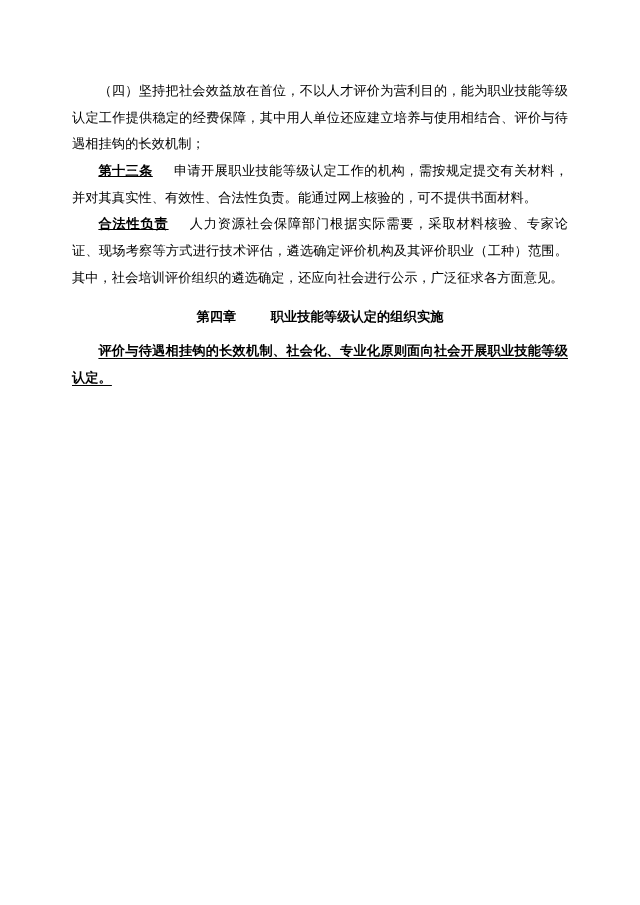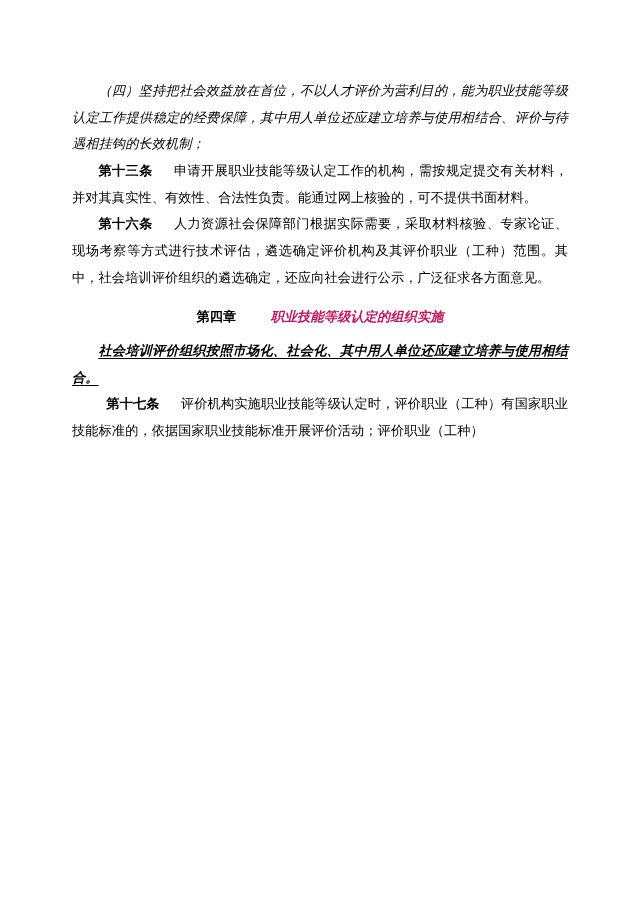--- a/index.html
+++ b/index.html
@@ -27,43 +27,42 @@
     line-height: 2.02;
     text-align: justify;
     text-justify: inter-ideograph;
     letter-spacing: 0.1px;
   }
   p {
     margin: 0;
   }
   .para {
     text-indent: 2em;
-    font-style: italic;
   }
   .article {
     text-indent: 2em;
   }
   .article .art-num {
     font-weight: bold;
     margin-right: 1.6em;
+    text-decoration: underline;
   }
   .chapter {
     text-align: center;
     font-weight: bold;
     margin-top: 13px;
     margin-bottom: 7px;
     text-indent: 0;
   }
   .chapter .ch-num {
     margin-right: 2.6em;
     margin-top: 10px;
   }
   .chapter .ch-title {
-    color: #be185d;
-    font-style: italic;
+    color: #000000;
   }
   .bold {
     font-weight: bold;
   }
   .uline {
     text-decoration: underline;
     text-underline-offset: 3px;
   }
   .article.noindent-extra {
     text-indent: 2.6em;
@@ -76,30 +75,27 @@
   <div class="doc-body">
 
     <p class="para">（四）坚持把社会效益放在首位，不以人才评价为营利目的，能为职业技能等级认定工作提供稳定的经费保障，其中用人单位还应建立培养与使用相结合、评价与待遇相挂钩的长效机制；</p>
 
 
     <p class="article">
       <span class="art-num">第十三条</span><span>申请开展职业技能等级认定工作的机构，需按规定提交有关材料，并对其真实性、有效性、合法性负责。能通过网上核验的，可不提供书面材料。</span>
     </p>
 
     <p class="article">
-      <span class="art-num">第十六条</span><span>人力资源社会保障部门根据实际需要，采取材料核验、专家论证、现场考察等方式进行技术评估，遴选确定评价机构及其评价职业（工种）范围。其中，社会培训评价组织的遴选确定，还应向社会进行公示，广泛征求各方面意见。</span>
+      <span class="art-num">合法性负责</span><span>人力资源社会保障部门根据实际需要，采取材料核验、专家论证、现场考察等方式进行技术评估，遴选确定评价机构及其评价职业（工种）范围。其中，社会培训评价组织的遴选确定，还应向社会进行公示，广泛征求各方面意见。</span>
     </p>
 
 
     <p class="chapter">
       <span class="ch-num">第四章</span><span class="ch-title">职业技能等级认定的组织实施</span>
     </p>
 
 
 
-    <p class="para bold uline">社会培训评价组织按照市场化、社会化、其中用人单位还应建立培养与使用相结合。</p>
+    <p class="para bold uline">评价与待遇相挂钩的长效机制、社会化、专业化原则面向社会开展职业技能等级认定。</p>
 
-    <p class="article noindent-extra">
-      <span class="art-num">第十七条</span><span>评价机构实施职业技能等级认定时，评价职业（工种）有国家职业技能标准的，依据国家职业技能标准开展评价活动；评价职业（工种）</span>
-    </p>
 
   </div>
 </div>
 
 </body></html>

